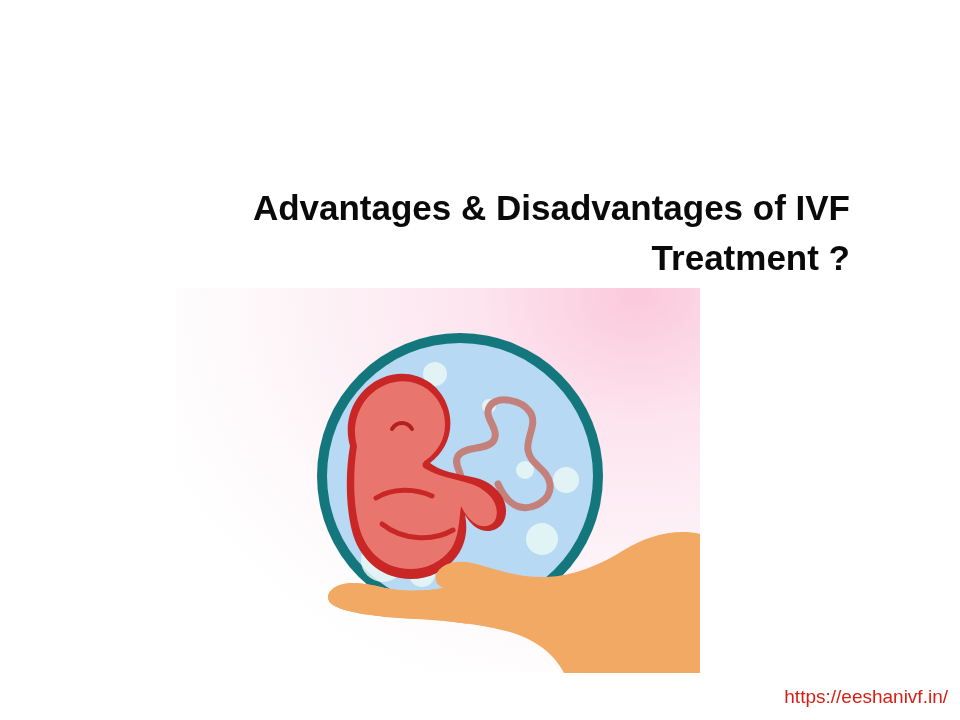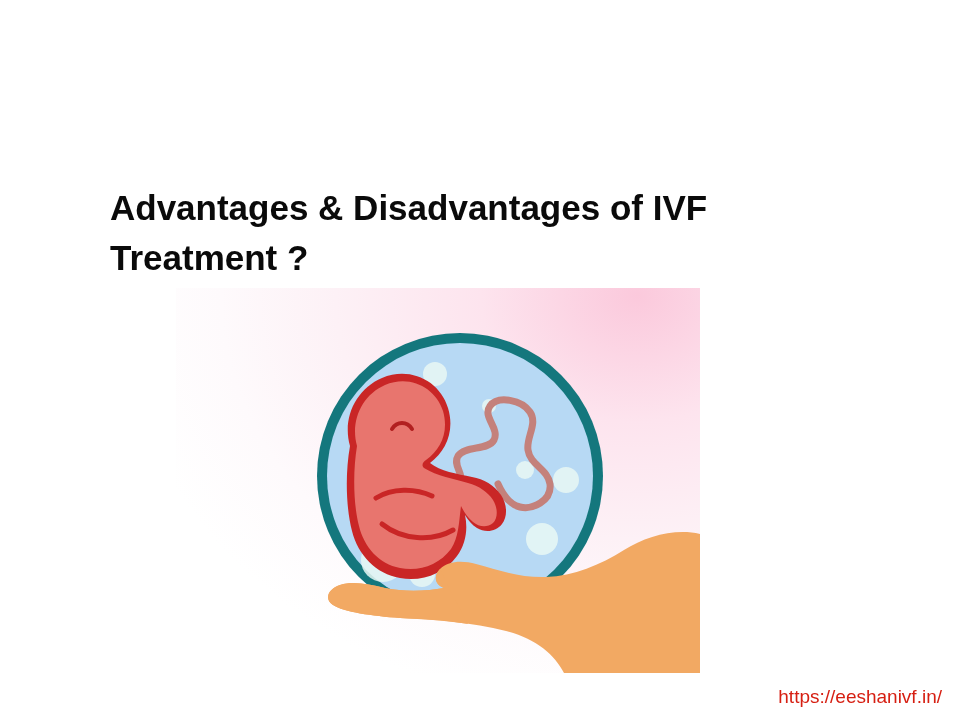--- a/index.html
+++ b/index.html
@@ -63,21 +63,21 @@
     line-height: 1;
     font-family: "Liberation Sans", sans-serif;
   }
 
   
   #slide-title {
     position: absolute;
     left: 110px;
     top: 160px;
     width: 740px;
-    text-align: left;
+    text-align: right;
     font-size: 35px;
     font-weight: bold;
     color: #0a0a0a;
     line-height: 1.42;
     font-family: "Liberation Sans", sans-serif;
   }
 
   
   #illustration {
     position: absolute;
@@ -99,21 +99,21 @@
     font-size: 8px;
     color: #f0e4e8;
     font-family: "Liberation Sans", sans-serif;
     letter-spacing: 2px;
     user-select: none;
   }
 
   
   #site-url {
     position: absolute;
-    right: 18px;
+    right: 12px;
     top: 686px;
     font-size: 19px;
     color: #d61f12;
     font-family: "Liberation Sans", sans-serif;
     text-decoration: none;
     white-space: nowrap;
   }
 </style>
 </head>
 <body>

